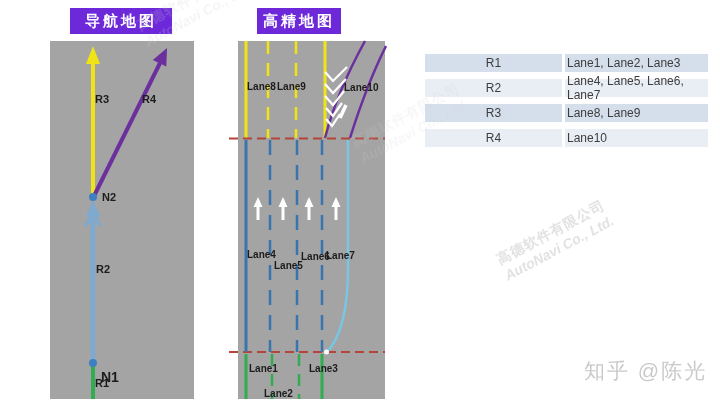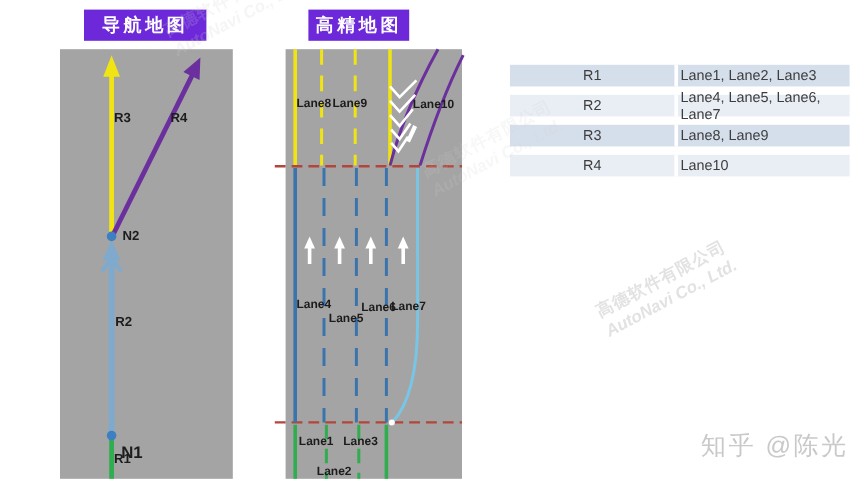--- a/index.html
+++ b/index.html
@@ -36,21 +36,21 @@
   .l-r1{left:95px;top:378px;font-size:11px;}
   .l-lane8{left:247px;top:82px;}
   .l-lane9{left:277px;top:82px;}
   .l-lane10{left:344px;top:83px;}
   .l-lane4{left:247px;top:250px;}
   .l-lane5{left:274px;top:248px;margin-top:13px;}
   .l-lane6{left:301px;top:252px;}
   .l-lane7{left:326px;top:251px;}
   .l-lane1{left:249px;top:364px;}
   .l-lane2{left:264px;top:364px;margin-top:25px;}
-  .l-lane3{left:286px;top:364px;}
+  .l-lane3{left:309px;top:364px;}
 
   
   .tbl-title{
     position:absolute;left:425px;top:11px;width:283px;text-align:center;
     font-size:14.5px;font-weight:bold;color:#222;letter-spacing:2px;
   }
   .tbl{position:absolute;left:425px;top:47px;width:283px;}
   .trow{display:flex;}
   .thead{height:30px;background:#4e80ba;color:#fff;font-weight:bold;font-size:12.5px;}
   .tc1{width:137px;border-right:3px solid #ffffff;display:flex;align-items:center;justify-content:center;}

